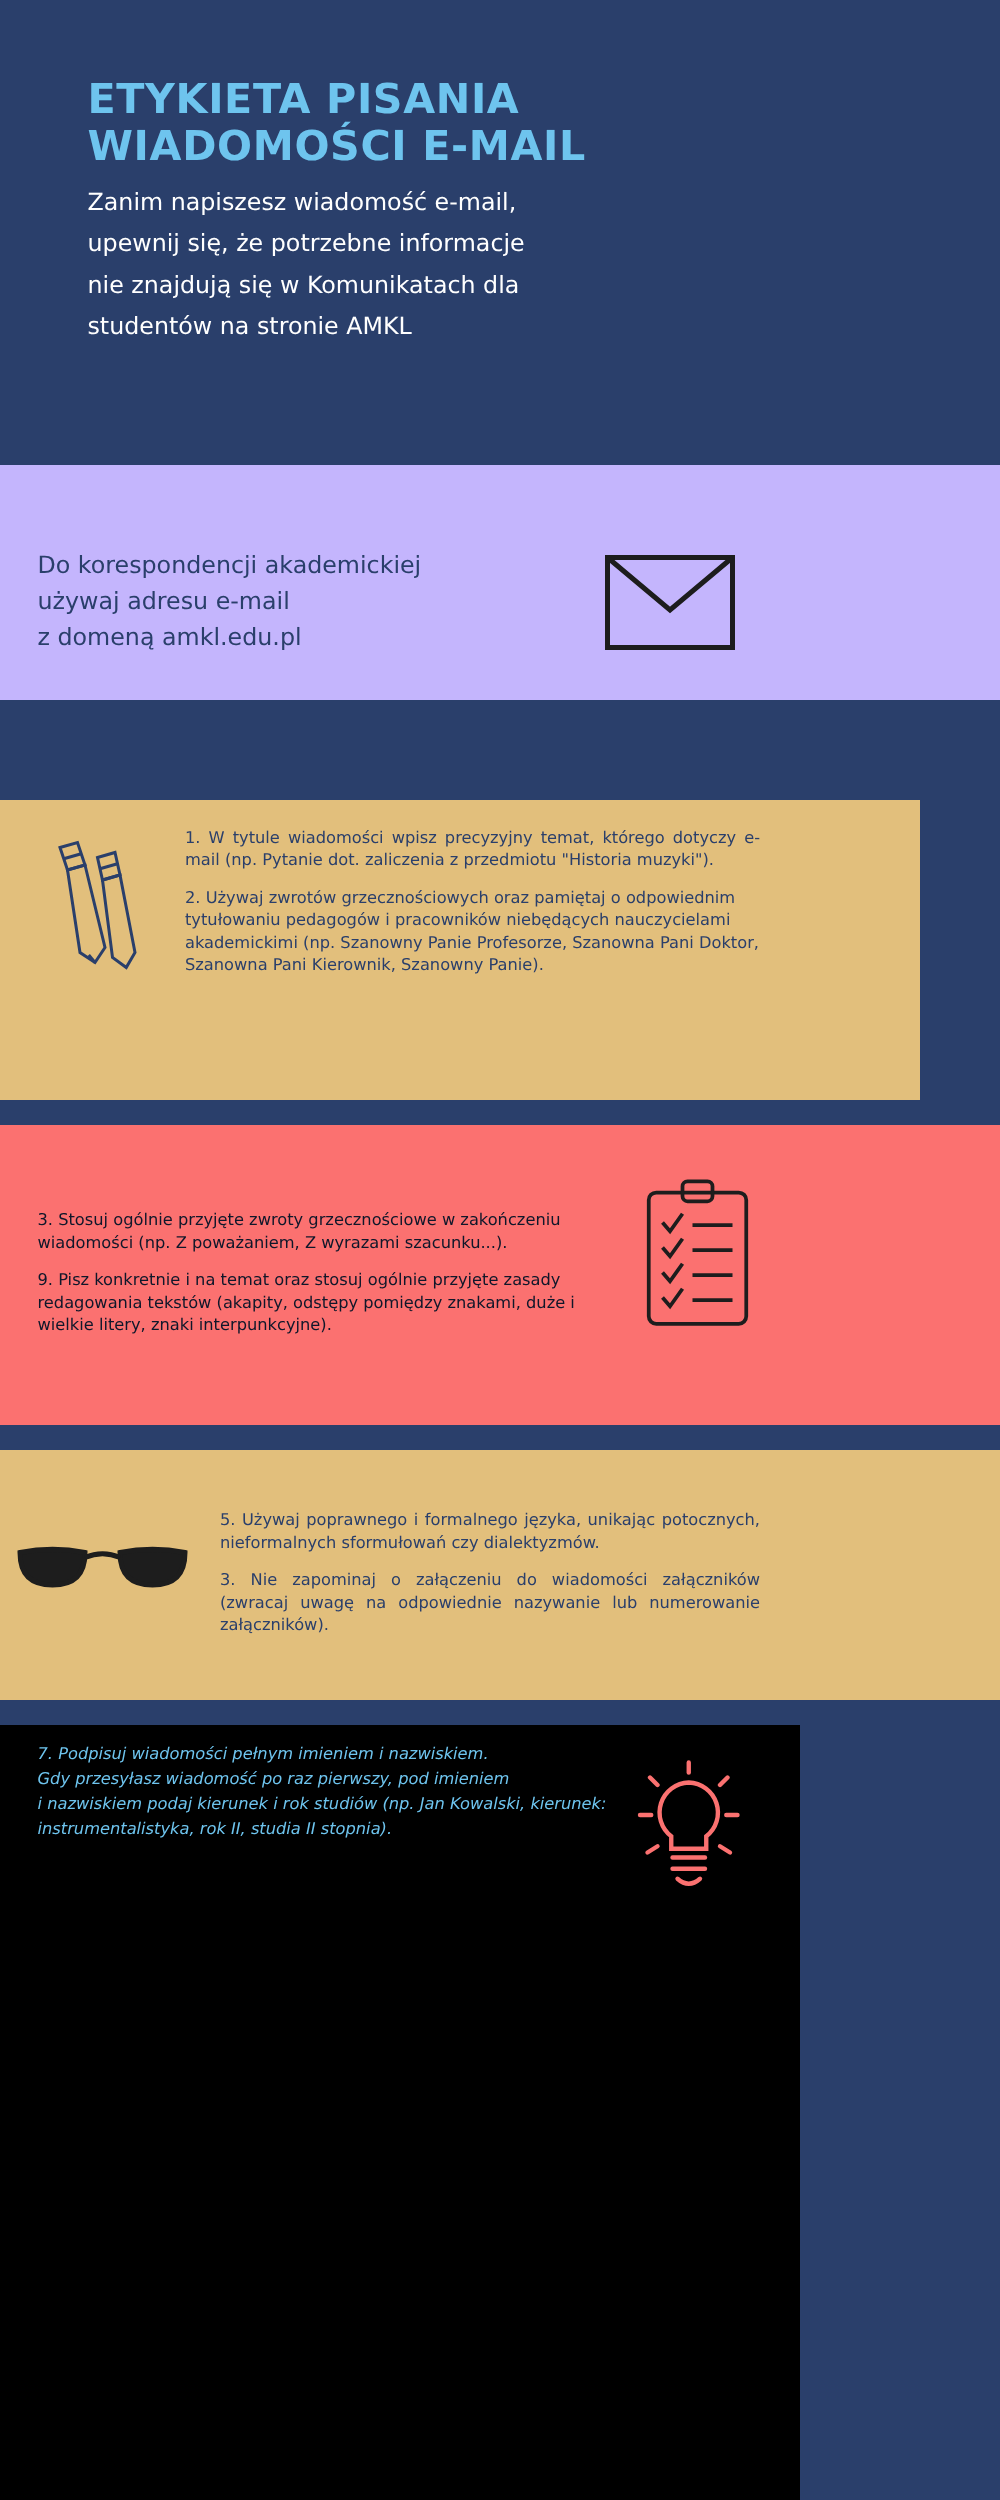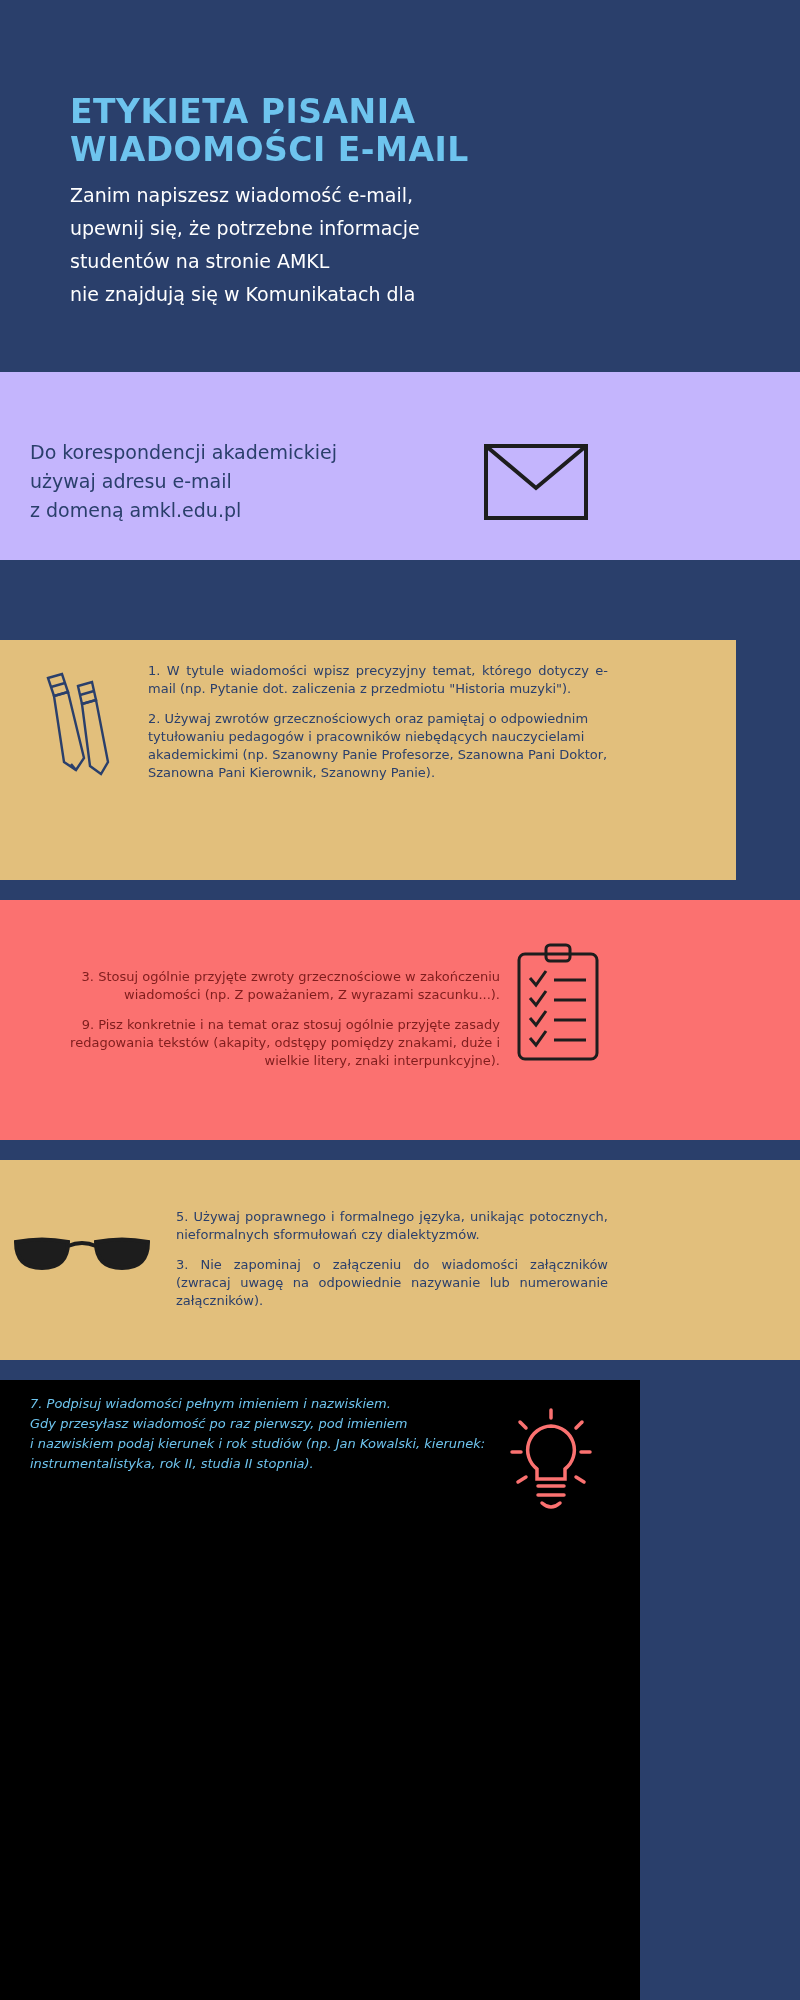--- a/index.html
+++ b/index.html
@@ -23,21 +23,20 @@
   
   .header {
     position: absolute;
     left: 0;
     top: 0;
     width: 800px;
     height: 372px;
     background: #2a3f6b;
     box-sizing: border-box;
     padding: 60px 70px 0 70px;
-    margin-top: 33px;
   }
   .header-title {
     color: #6ec4ee;
     font-size: 33px;
     font-weight: bold;
     line-height: 38px;
     letter-spacing: 0.5px;
     margin: 0 0 10px 0;
     max-width: 480px;
   }
@@ -116,24 +115,23 @@
     top: 900px;
     width: 800px;
     height: 240px;
     background: #fb7170;
   }
   .sec-two .body {
     position: absolute;
     left: 30px;
     top: 68px;
     width: 470px;
-    color: #7f1d1d;
+    color: #0f172a;
     font-size: 13px;
     line-height: 18px;
-    text-align: right;
   }
   .clipboard {
     position: absolute;
     left: 516px;
     top: 42px;
     width: 84px;
     height: 120px;
   }
 
   
@@ -197,22 +195,22 @@
 </head>
 <body>
 
 <div class="page">
 
   <div class="header">
     <div class="header-title">ETYKIETA PISANIA WIADOMOŚCI E-MAIL</div>
     <div class="header-sub">
       <span class="hdr-line">Zanim napiszesz wiadomość e-mail,</span>
       <span class="hdr-line">upewnij się, że potrzebne informacje</span>
+      <span class="hdr-line">nie znajdują się w Komunikatach dla</span>
       <span class="hdr-line">studentów na stronie AMKL</span>
-      <span class="hdr-line">nie znajdują się w Komunikatach dla</span>
     </div>
   </div>
 
   <div class="sec-email">
     <div class="txt">
       <span class="hdr-line">Do korespondencji akademickiej</span>
       <span class="hdr-line">używaj adresu e-mail</span>
       <span class="hdr-line">z domeną amkl.edu.pl</span>
     </div>
     <div class="envelope">

